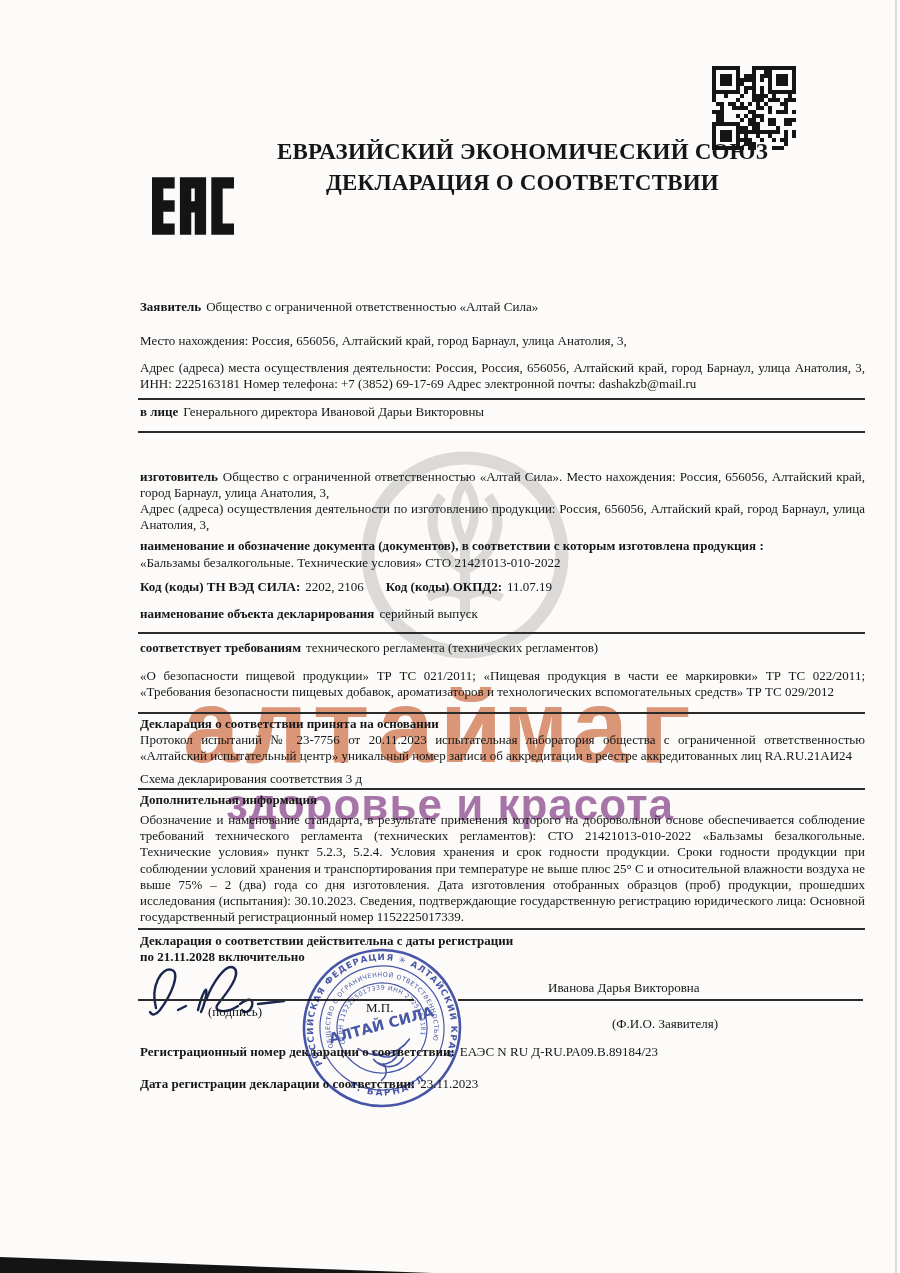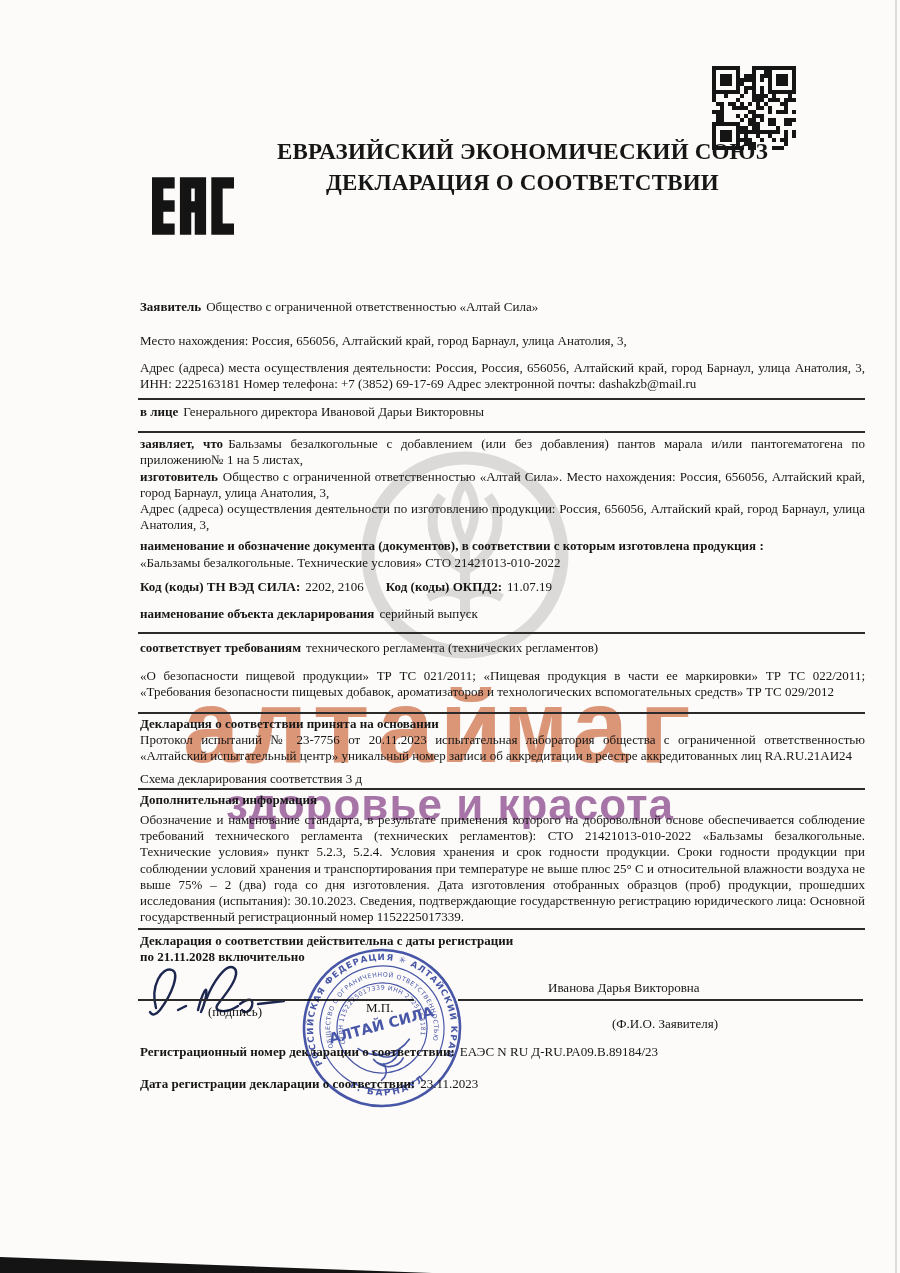--- a/index.html
+++ b/index.html
@@ -521,23 +521,20 @@
   <div class="abs txt just" style="left:140px;top:360px;width:725px;">Адрес (адреса) места осуществления деятельности: Россия, Россия, 656056, Алтайский край, город Барнаул, улица Анатолия, 3, ИНН: 2225163181  Номер телефона: +7 (3852) 69-17-69  Адрес электронной почты: dashakzb@mail.ru</div>
 
   <div class="ln" style="top:398px;"></div>
 
   <div class="abs txt" style="left:140px;top:404px;width:725px;">
     <span class="lbl">в лице</span><span>Генерального директора Ивановой Дарьи Викторовны</span>
   </div>
 
   <div class="ln" style="top:431px;"></div>
 
-  <div class="abs txt just" style="left:140px;top:436px;width:725px;">
-    <span class="lbl">заявляет, что</span><span>Бальзамы безалкогольные с добавлением (или без добавления) пантов марала и/или пантогематогена по приложению№ 1 на  5 листах,</span>
-  </div>
   <div class="abs txt just" style="left:140px;top:469px;width:725px;">
     <span class="lbl">изготовитель</span><span>Общество с ограниченной ответственностью «Алтай Сила». Место нахождения: Россия, 656056, Алтайский край, город Барнаул, улица Анатолия, 3,</span>
   </div>
   <div class="abs txt just" style="left:140px;top:501px;width:725px;">Адрес (адреса) осуществления деятельности по изготовлению продукции: Россия, 656056, Алтайский край, город Барнаул, улица Анатолия, 3,</div>
 
   <div class="abs txt b" style="left:140px;top:538px;width:725px;">наименование и обозначение документа (документов), в соответствии с которым изготовлена продукция :</div>
   <div class="abs txt" style="left:140px;top:555px;width:725px;">«Бальзамы безалкогольные. Технические условия» СТО 21421013-010-2022</div>
 
   <div class="abs txt" style="left:140px;top:579px;width:725px;">
     <span class="lbl">Код (коды) ТН ВЭД СИЛА:</span><span class="gapr">2202, 2106</span><span class="lbl">Код (коды) ОКПД2:</span><span>11.07.19</span>

